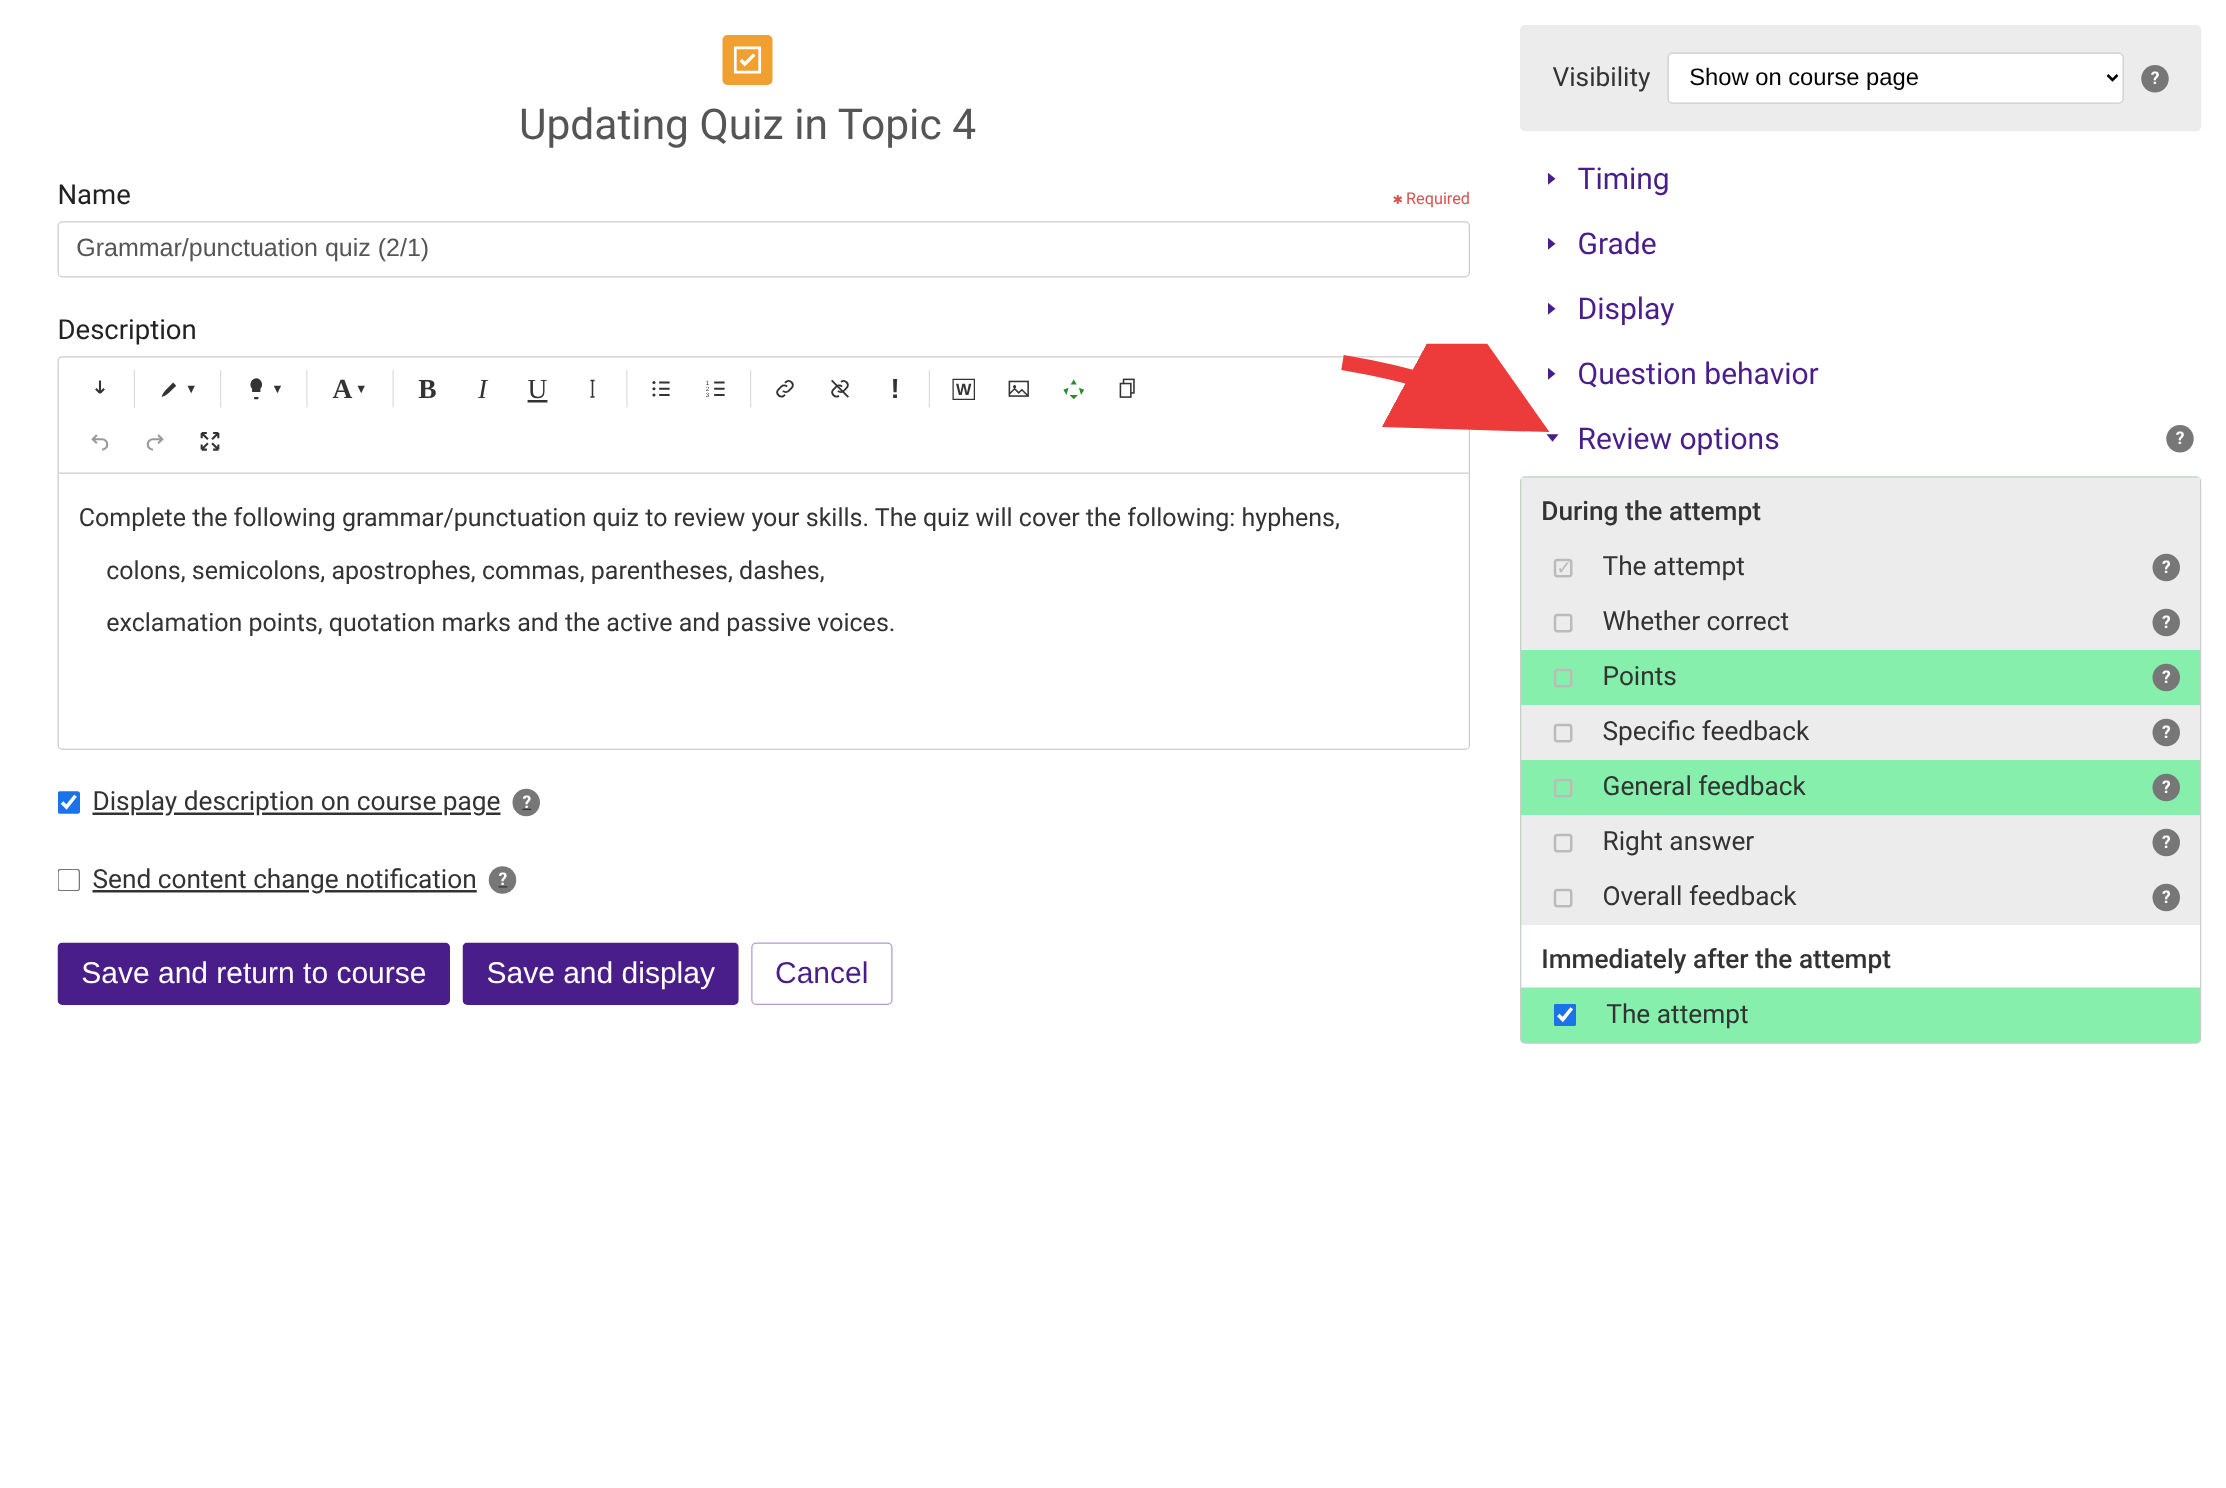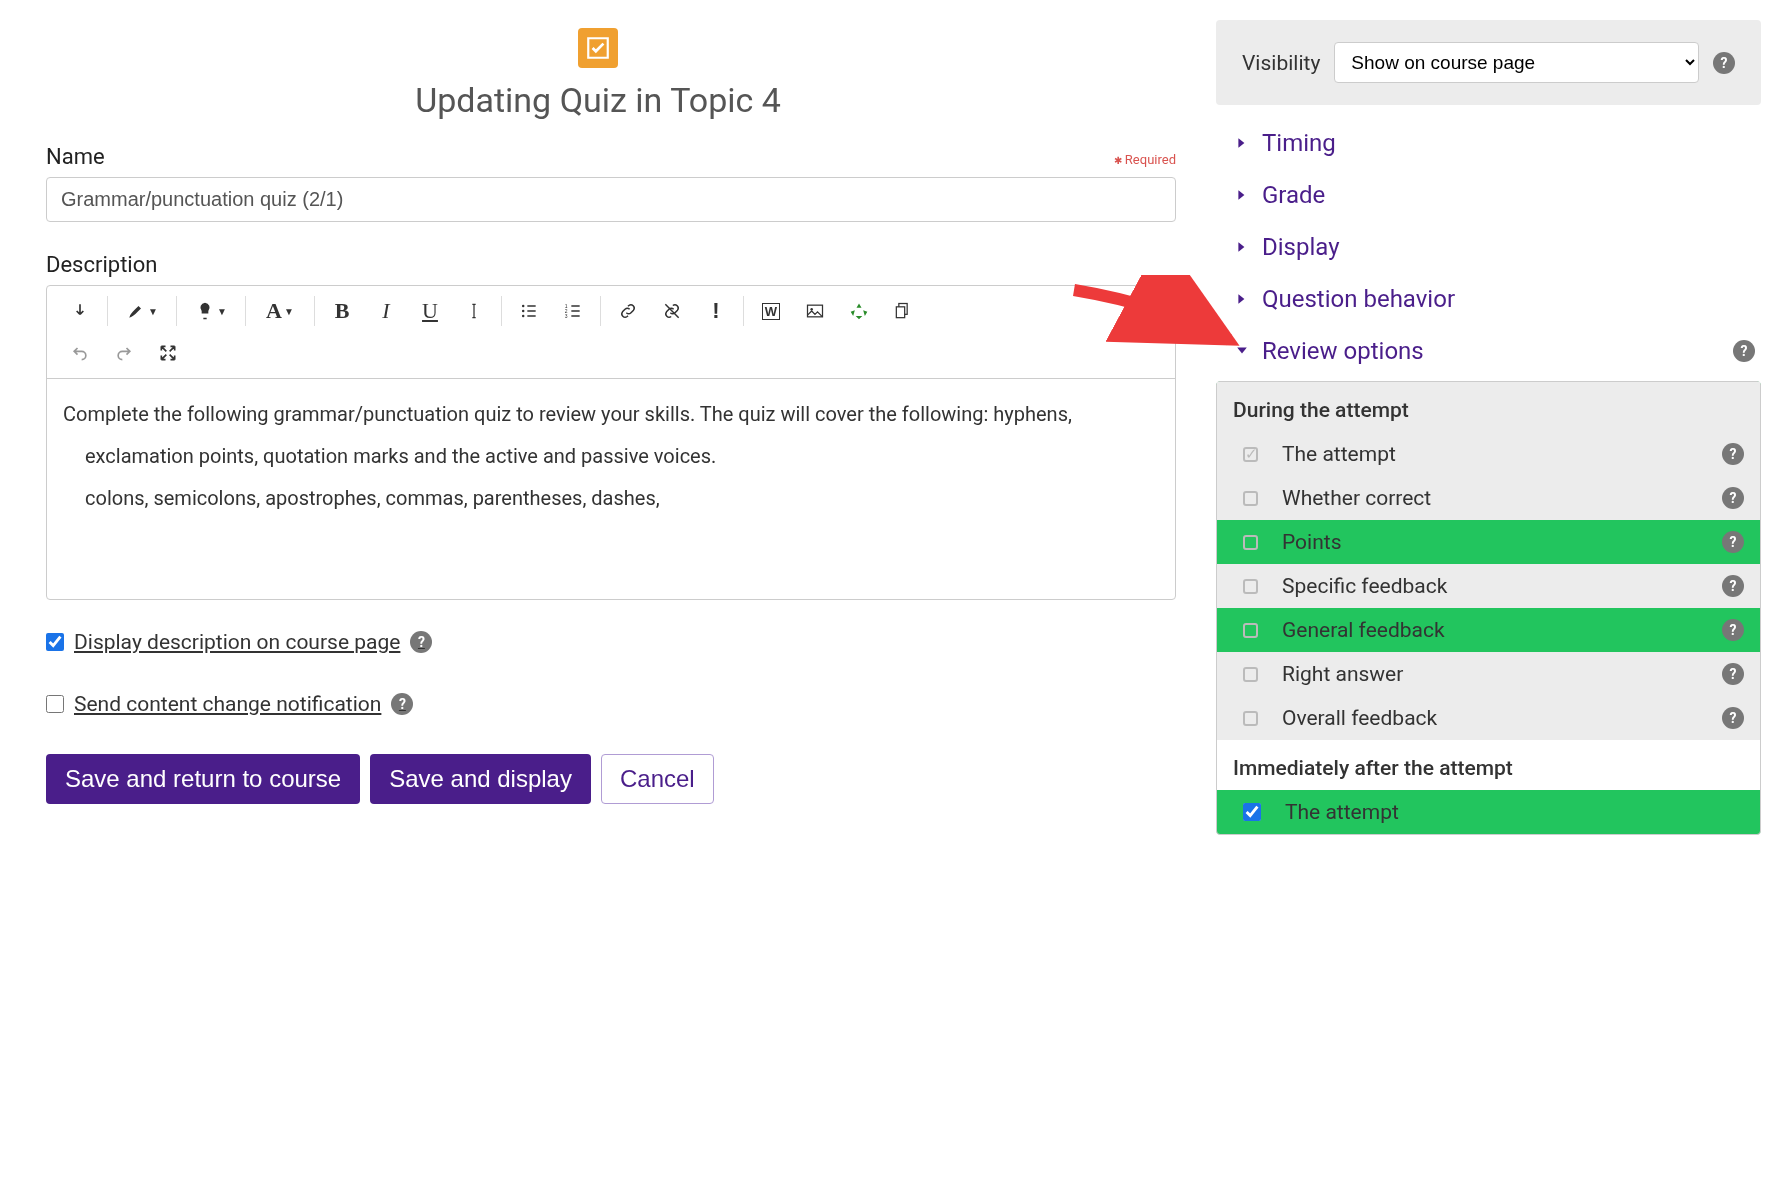--- a/index.html
+++ b/index.html
@@ -170,21 +170,21 @@
 }
 .acc-header-row {
   display: flex; justify-content: space-between; align-items: center;
   padding-right: 6px;
 }
 
 .review-panel {
   border: 1px solid #ccc;
   border-radius: 4px;
   margin-top: 16px;
-  background: #22c55e;
+  background: #86efac;
 }
 .review-section-title {
   padding: 16px 16px 10px;
   font-size: 21px;
   font-weight: 500;
   background: #ececec;
 }
 .review-section-title.white { background: #fff; }
 .review-list { }
 .review-row {
@@ -359,22 +359,22 @@
               </button>
             <button class="tb-btn">
                 <svg viewBox="0 0 24 24">
                   <path d="M4 4l6 6M4 4v5M4 4h5M20 4l-6 6M20 4v5M20 4h-5M4 20l6-6M4 20v-5M4 20h5M20 20l-6-6M20 20v-5M20 20h-5" stroke="#333" stroke-width="2"></path>
                 </svg>
               </button>
           </div>
         </div>
         <div class="editor-body">
           <p>Complete the following grammar/punctuation quiz to review your skills. The quiz will cover the following: hyphens,</p>
+          <p class="indent">colons, semicolons, apostrophes, commas, parentheses, dashes,</p>
           <p class="indent">exclamation points, quotation marks and the active and passive voices.</p>
-          <p class="indent">colons, semicolons, apostrophes, commas, parentheses, dashes,</p>
         </div>
       </div>
     </div>
 
     <label class="checkbox-row">
       <input type="checkbox" checked="" style="">
       <span>Display description on course page</span>
       <span class="help-dot">?</span>
     </label>
 

